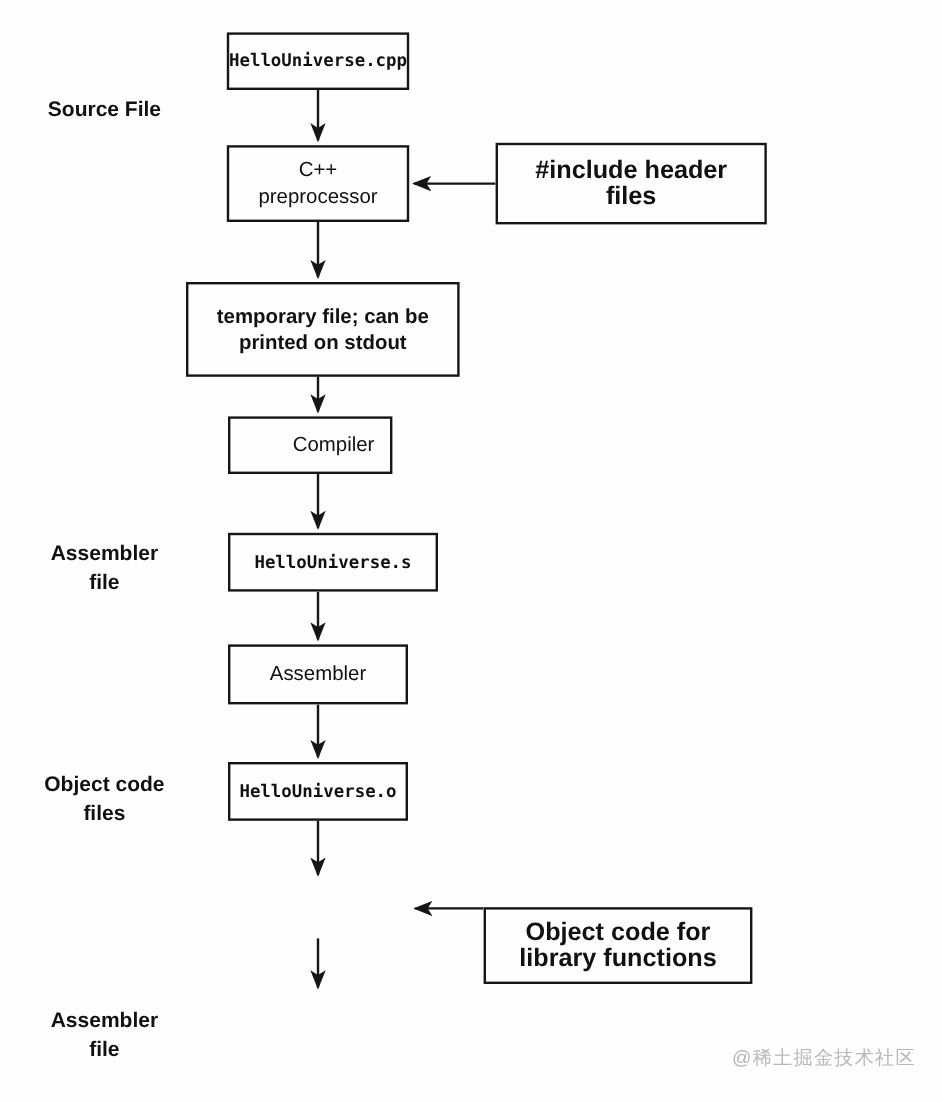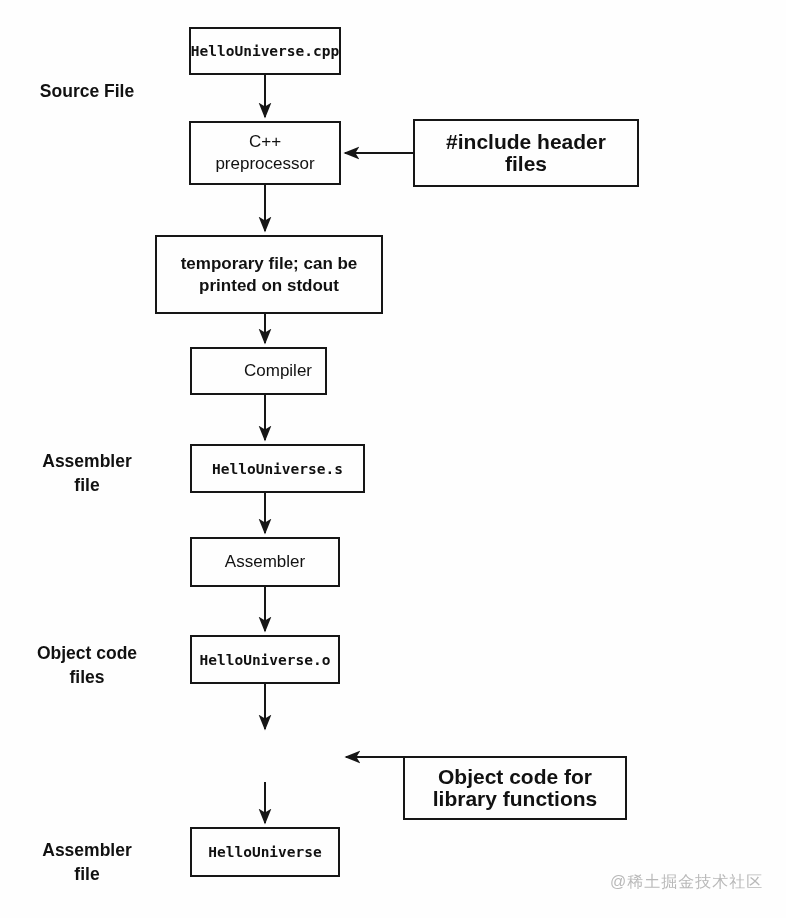--- a/index.html
+++ b/index.html
@@ -105,17 +105,16 @@
   <div class="box mono" style="left:190px; top:444px; width:175px; height:49px;">HelloUniverse.s</div>
 
   <div class="box" style="left:190px; top:537px; width:150px; height:50px;">Assembler</div>
 
   <div class="box mono" style="left:190px; top:635px; width:150px; height:49px;text-align:center;">HelloUniverse.o</div>
 
 
   <div class="box bold" style="left:403px; top:756px; width:224px; height:64px;">Object code for
 library functions</div>
 
-  <div class="box mono" style="left:190px; top:827px; width:150px; height:50px;">HelloUniverse</div>
 
   <div class="watermark">@稀土掘金技术社区</div>
 
 </div>
 
 </body></html>

